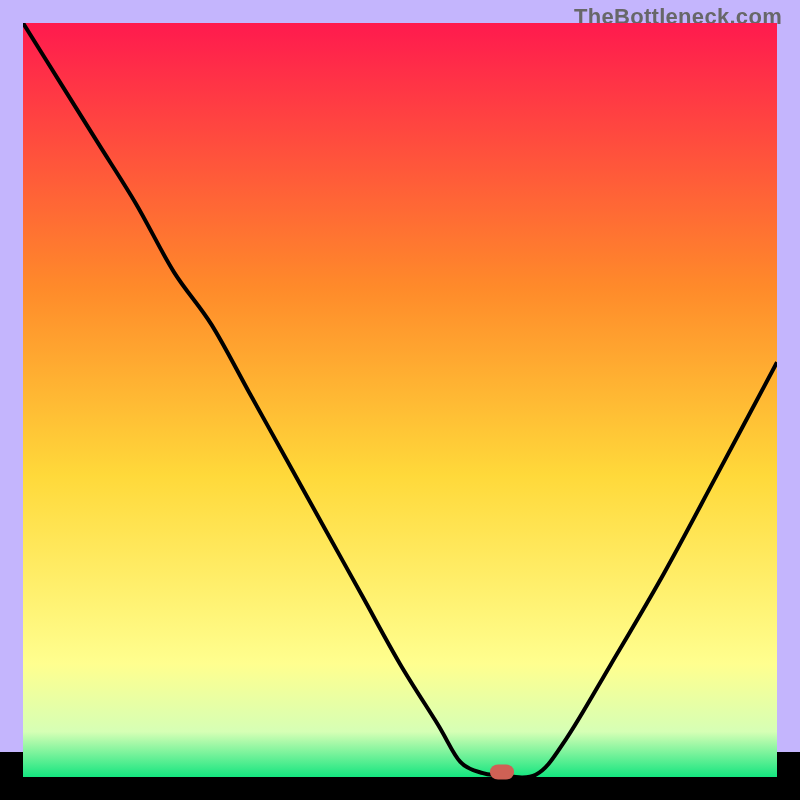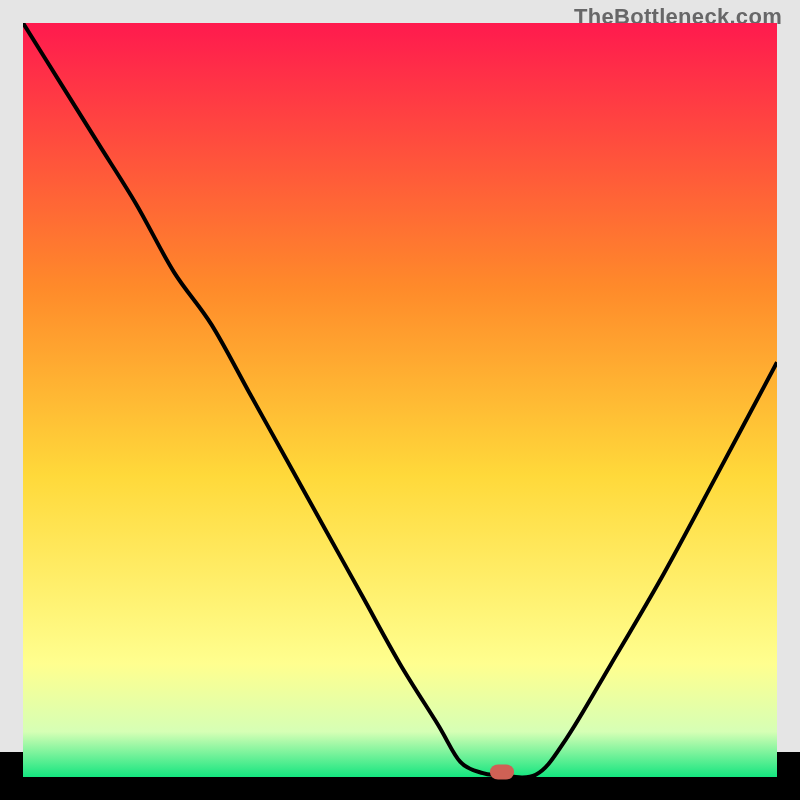--- a/index.html
+++ b/index.html
@@ -7,21 +7,21 @@
     padding: 0;
     width: 800px;
     height: 800px;
     background: #000;
     overflow: hidden;
   }
   .frame {
     position: relative;
     width: 800px;
     height: 752px;
-    background: #e5e5e5;
+    background: #c4b5fd;
   }
   .watermark {
     position: absolute;
     top: 4px;
     right: 18px;
     font-family: Arial, Helvetica, sans-serif;
     font-size: 22px;
     font-weight: bold;
     color: #676768;
     letter-spacing: 0.3px;

